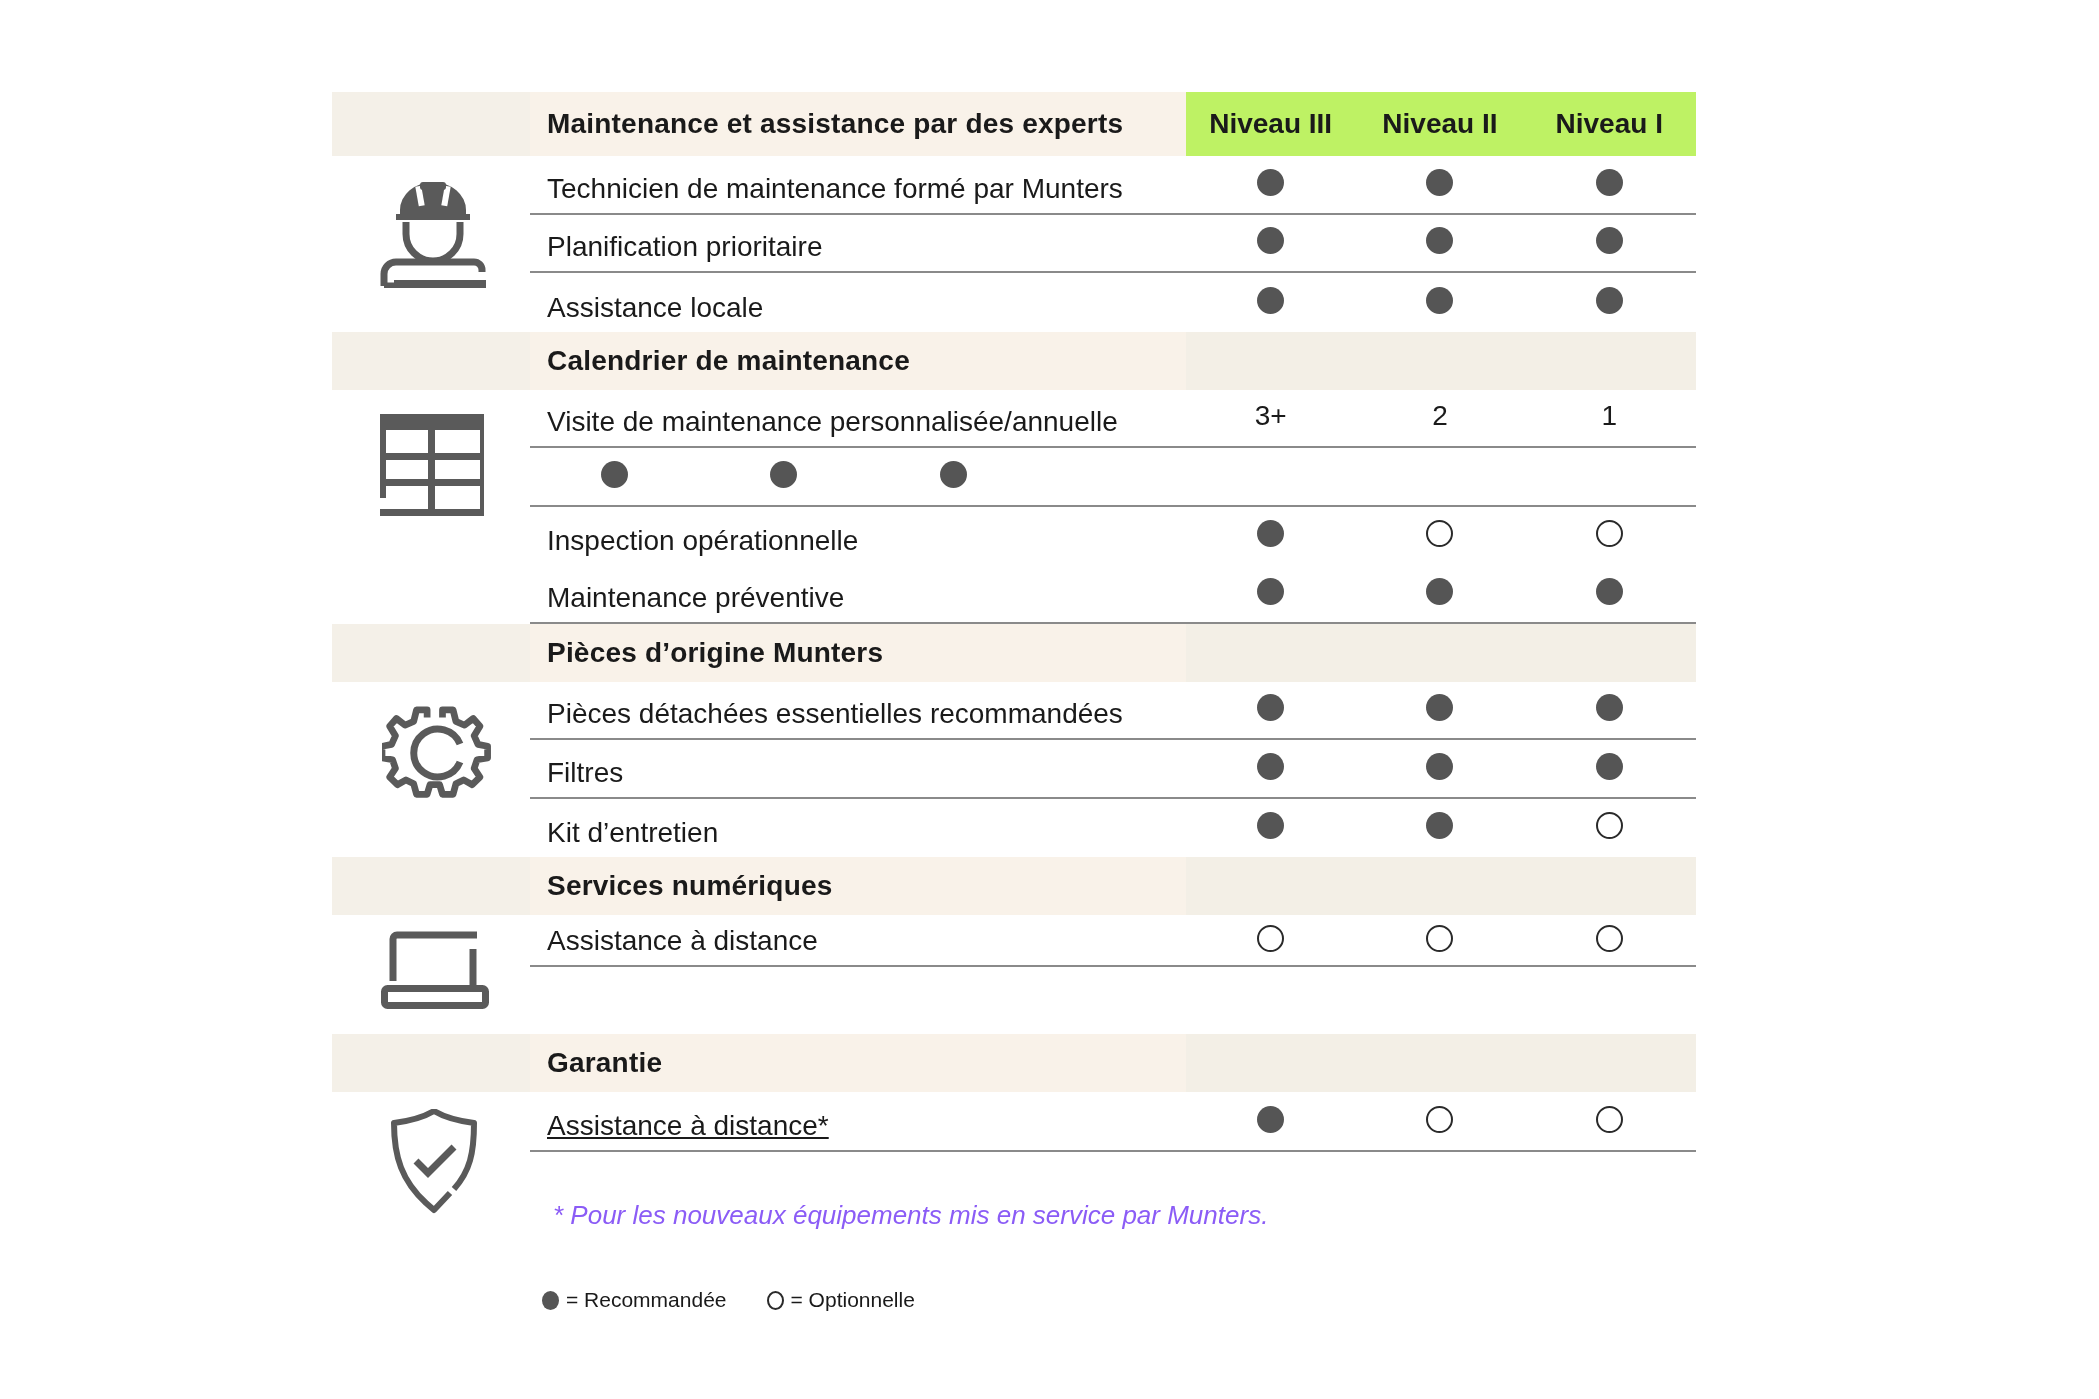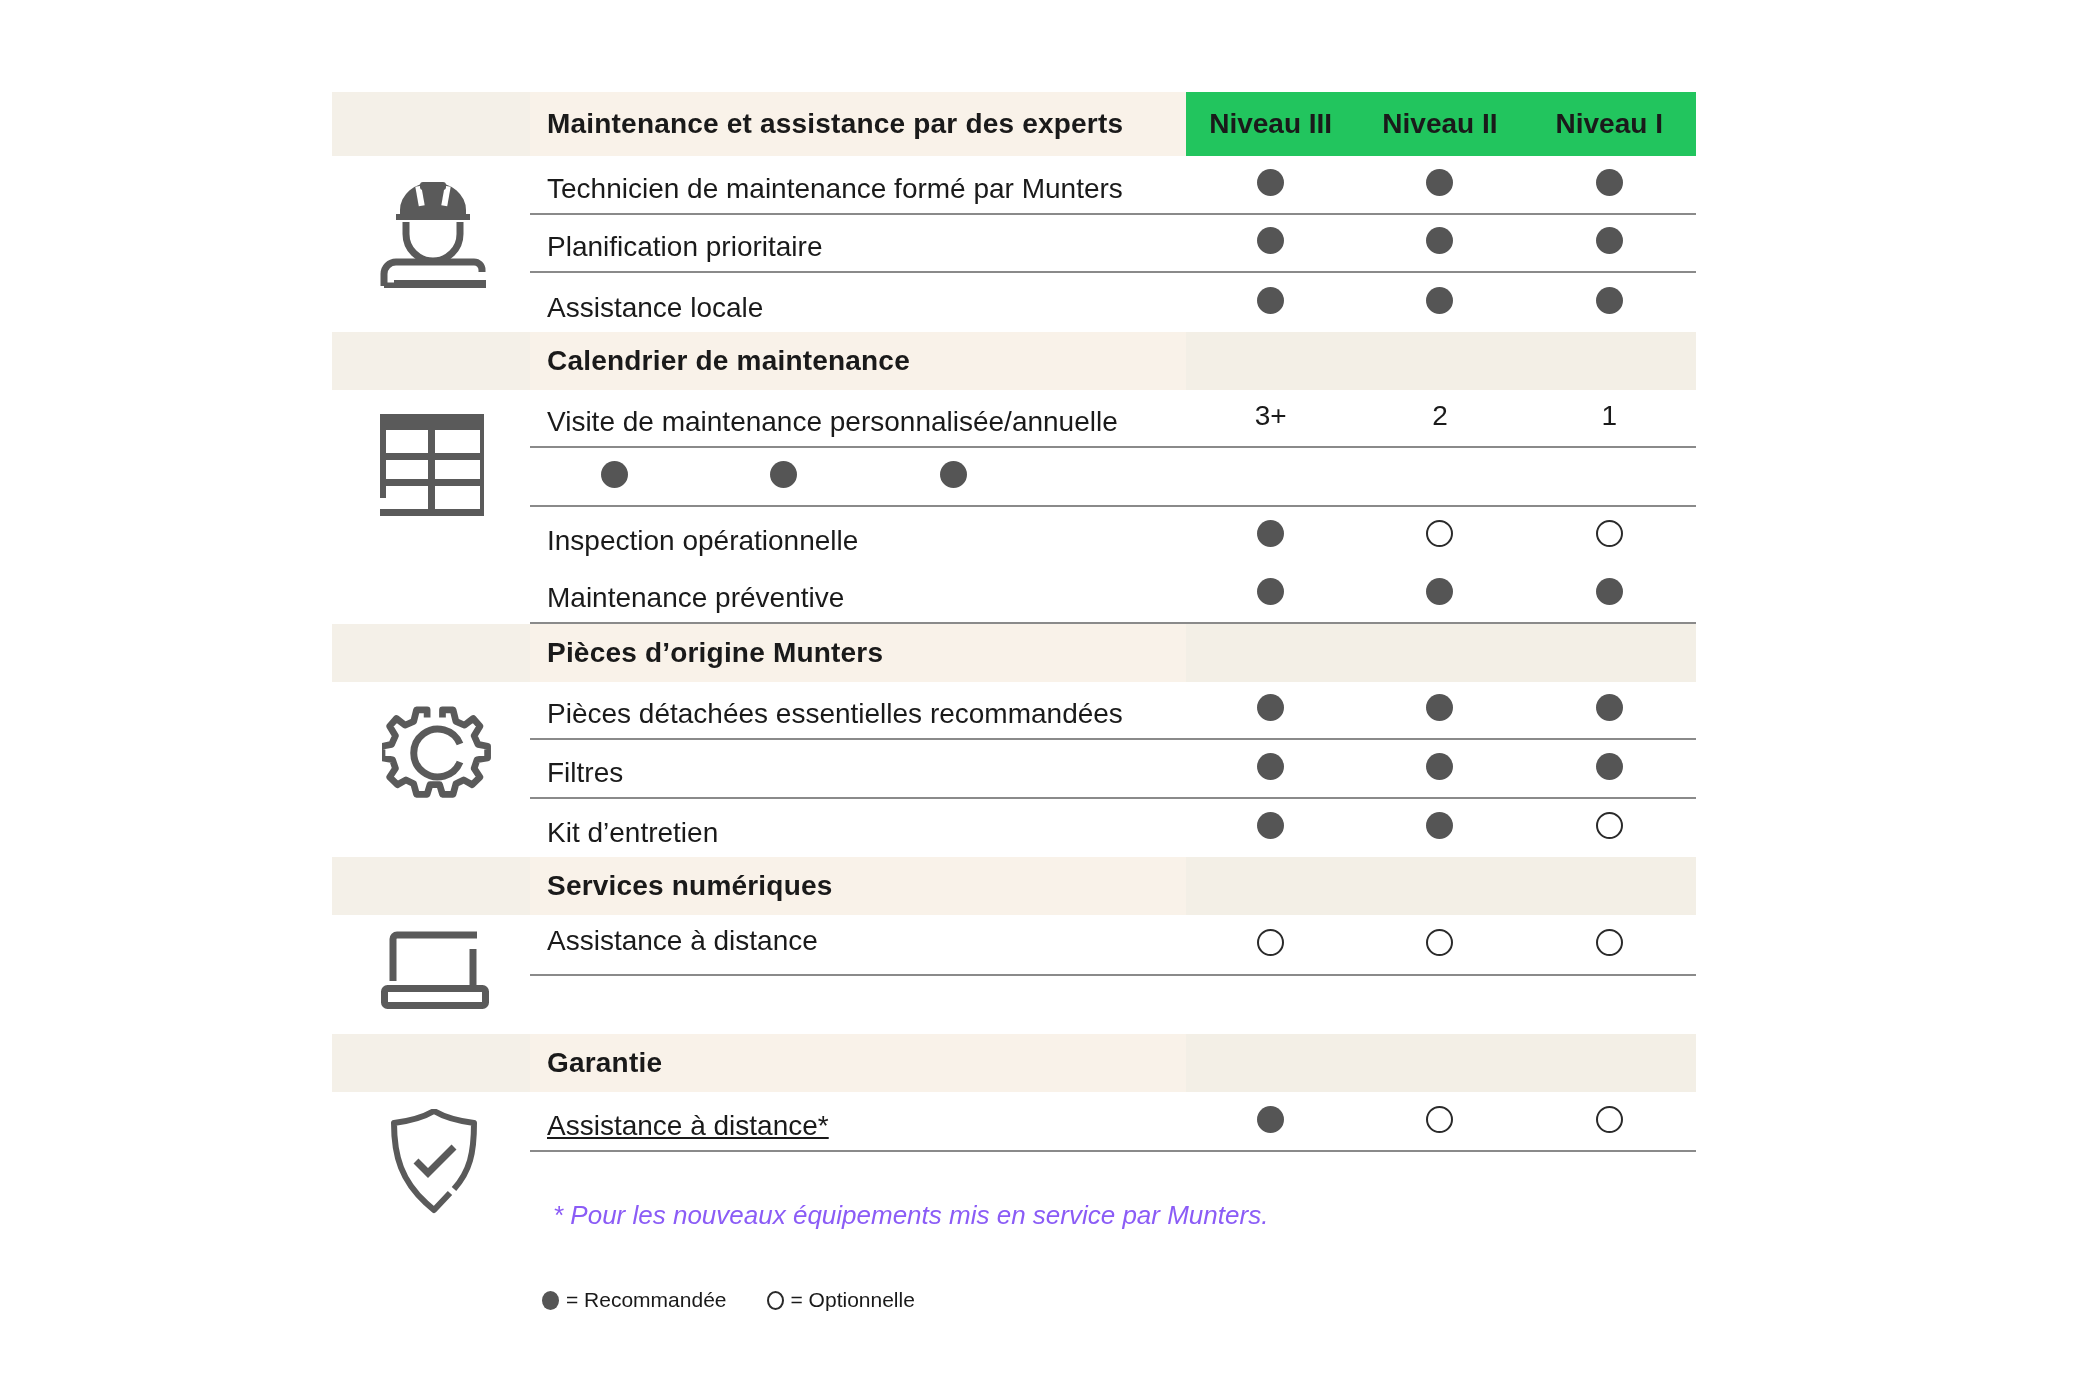--- a/index.html
+++ b/index.html
@@ -5,21 +5,21 @@
   html, body { margin:0; padding:0; background:#ffffff; }
   body { width:2099px; height:1399px; position:relative; overflow:hidden;
          font-family:"Liberation Sans", "DejaVu Sans", sans-serif; color:#1a1a1a; }
   .tbl { position:absolute; left:332px; top:92px; width:1364px; }
   .band { position:relative; height:58px; display:flex; }
   .band.header { height:64px; }
   .band .c-icon { width:198px; background:#f4f0e8; }
   .band .c-label { width:656px; background:#f9f2e9; display:flex; align-items:center; padding-left:17px; box-sizing:border-box;
                    font-size:28px; font-weight:600; letter-spacing:0.2px; }
   .band .c-levels { flex:1; background:#f3efe6; display:flex; }
-  .band.header .c-levels { background:#22c55e; }
+  .band.header .c-levels { background:#bef264; }
   .band .c-levels .lvl { width:169.3px; display:flex; align-items:center; justify-content:center;
                          font-size:28px; font-weight:600; }
   .section { position:relative; display:flex; }
   .section .icon-col { width:198px; position:relative; }
   .section .rows { flex:1; }
   .row { height:58.5px; display:flex; box-sizing:border-box; border-bottom:2px solid #8a8a8a; }
   .row.last { border-bottom:none; }
   .row .label { width:656px; padding-left:17px; box-sizing:border-box; display:flex; align-items:flex-end; padding-bottom:8px;
                 font-size:28px; font-weight:400; }
   .row .vals { flex:1; display:flex; }
@@ -246,21 +246,21 @@
   </div>
   <div class="section" style="height:119px;">
     <div class="icon-col">
       <svg class="icon" style="left:49px; top:16px;" width="108" height="78" viewBox="0 0 108 78">
         <path d="M12 50 L12 8 A4 4 0 0 1 16 4 L96 4" fill="none" stroke="#5a5a5a" stroke-width="7"></path>
         <path d="M92 18 L92 58" fill="none" stroke="#5a5a5a" stroke-width="7"></path>
         <rect x="3.5" y="57.5" width="101" height="17" rx="3" fill="none" stroke="#5a5a5a" stroke-width="7"></rect>
       </svg>
     </div>
     <div class="rows">
-      <div class="row" style="height:61px;align-items:center;">
+      <div class="row" style="height:52px;">
         <div class="label">Assistance à distance</div>
         <div class="vals">
           <div class="val">
               <span class="dot empty"></span>
             </div>
           <div class="val">
               <span class="dot empty"></span>
             </div>
           <div class="val">
               <span class="dot empty"></span>

